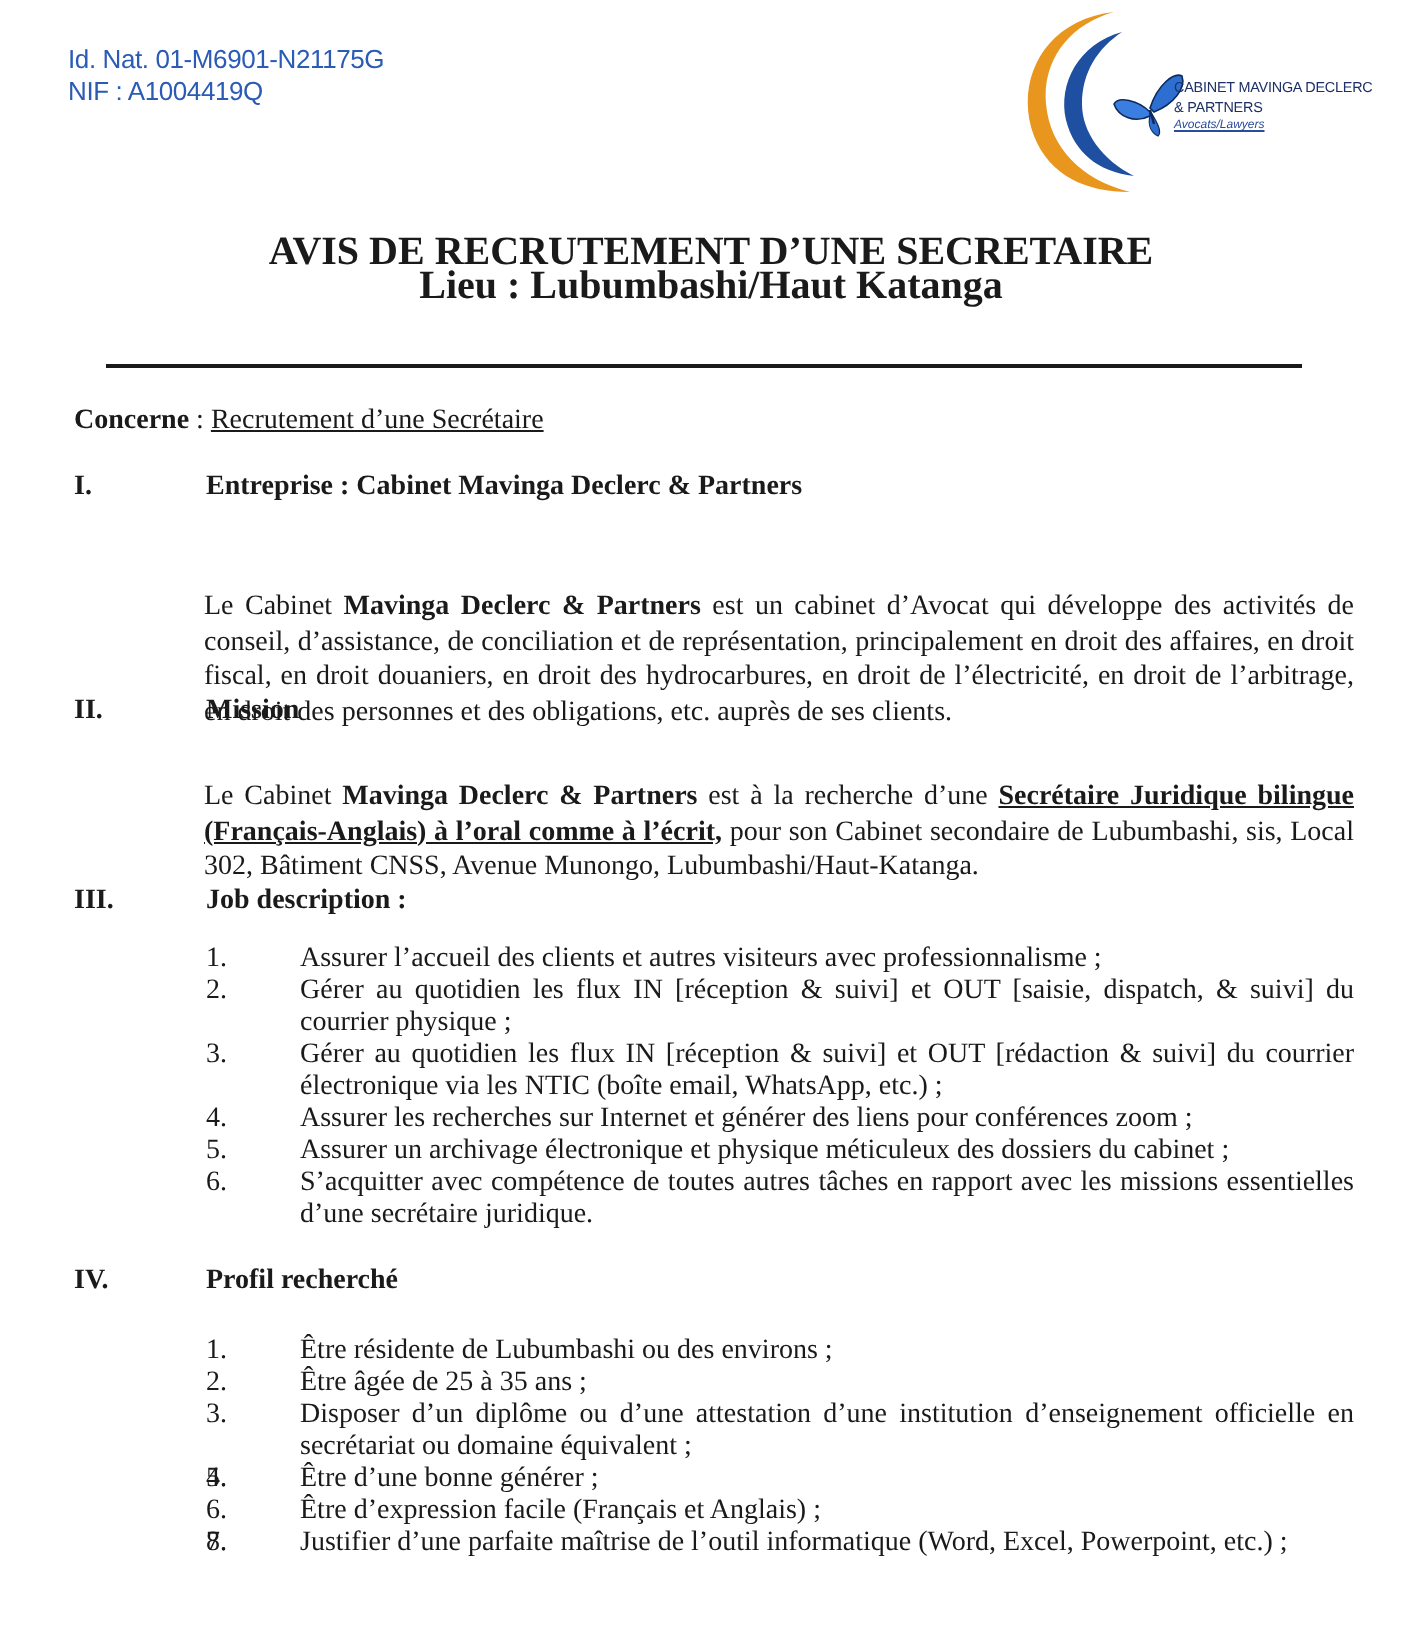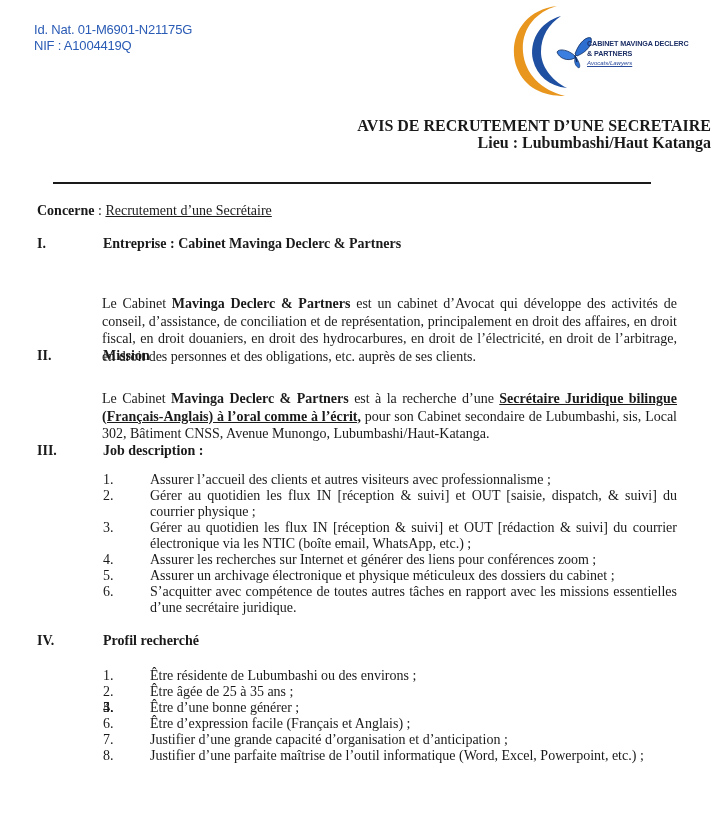--- a/index.html
+++ b/index.html
@@ -33,21 +33,21 @@
       top: 2px;
       width: 206px;
       height: 100px;
     }
     .logo svg { position: absolute; left: 0; top: 0; }
     .logo-name {
       position: absolute;
       left: 82px;
       top: 37px;
       font-family: "Liberation Sans", "DejaVu Sans", sans-serif;
-      font-weight: bold;
+      font-weight: normal;
       font-size: 7.2px;
       line-height: 10px;
       color: #1c2f66;
       white-space: nowrap;
       letter-spacing: -0.1px;
     }
     .logo-sub {
       position: absolute;
       left: 82px;
       top: 58px;
@@ -57,23 +57,23 @@
       text-decoration: underline;
       font-style: italic;
       white-space: nowrap;
     }
 
     .title-block {
       position: absolute;
       left: 0;
       width: 711px;
       top: 118px;
-      text-align: right;
+      text-align: center;
       font-weight: bold;
-      font-size: 16px;
+      font-size: 20px;
       line-height: 16.5px;
       color: #1a1a1a;
     }
     .rule {
       position: absolute;
       left: 53px;
       top: 182px;
       width: 598px;
       height: 2px;
       background: #1a1a1a;
@@ -209,19 +209,19 @@
   <li><span class="num">6.</span><span>S’acquitter avec compétence de toutes autres tâches en rapport avec les missions essentielles d’une secrétaire juridique.</span></li>
 </ol>
 
 <div class="sec-head" style="left:37px; top:632px;">
   <span class="sec-num">IV.</span>
   <span class="sec-title">Profil recherché</span>
 </div>
 <ol class="list" style="top:668px;">
   <li><span class="num">1.</span><span>Être résidente de Lubumbashi ou des environs ;</span></li>
   <li><span class="num">2.</span><span>Être âgée de 25 à 35 ans ;</span></li>
-  <li><span class="num">3.</span></li>
+  <li><span class="num">3.</span><span>Disposer d’un diplôme ou d’une attestation d’une institution d’enseignement officielle en secrétariat ou domaine équivalent ;</span></li>
   <li><span class="num">4.</span></li>
   <li><span class="num">5.</span><span>Être d’une bonne générer ;</span></li>
   <li><span class="num">6.</span><span>Être d’expression facile (Français et Anglais) ;</span></li>
-  <li><span class="num">7.</span><span>Justifier d’une grande capacité d’organisation et d’anticipation ;</span></li>
+  <li><span class="num">7.</span></li>
   <li><span class="num">8.</span><span>Justifier d’une parfaite maîtrise de l’outil informatique (Word, Excel, Powerpoint, etc.) ;</span></li>
 </ol>
 
 </body></html>

